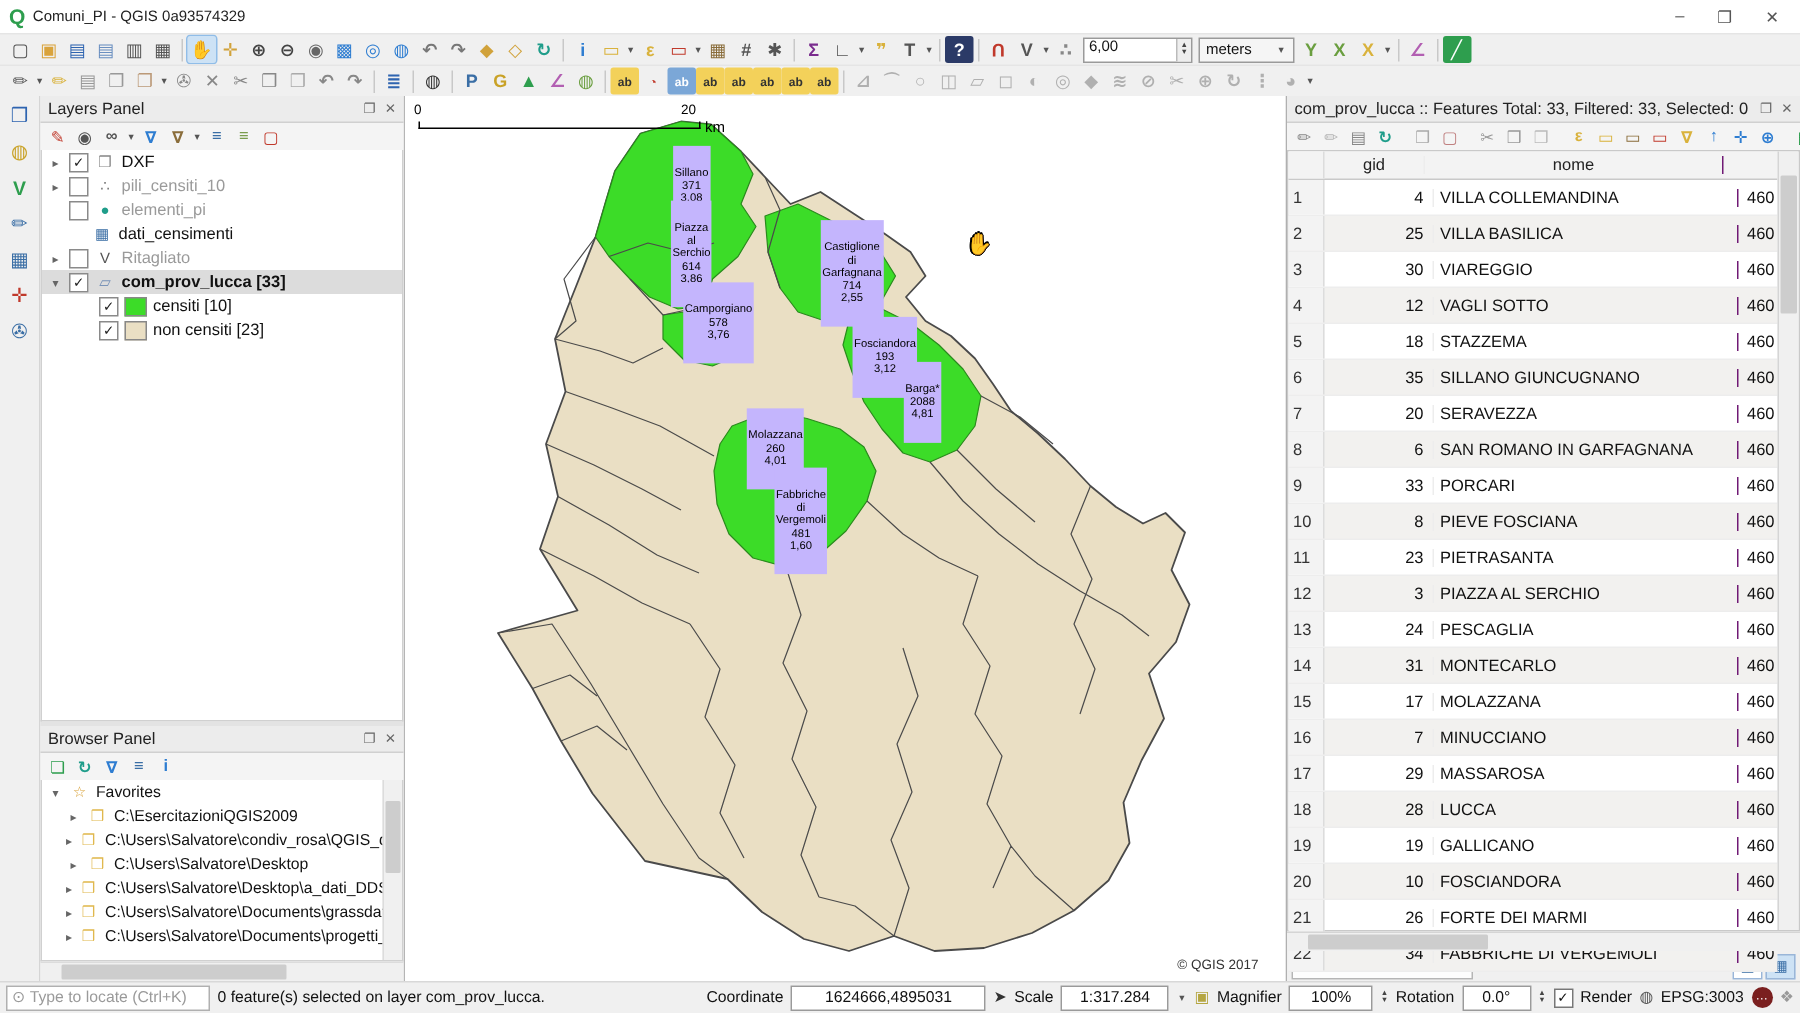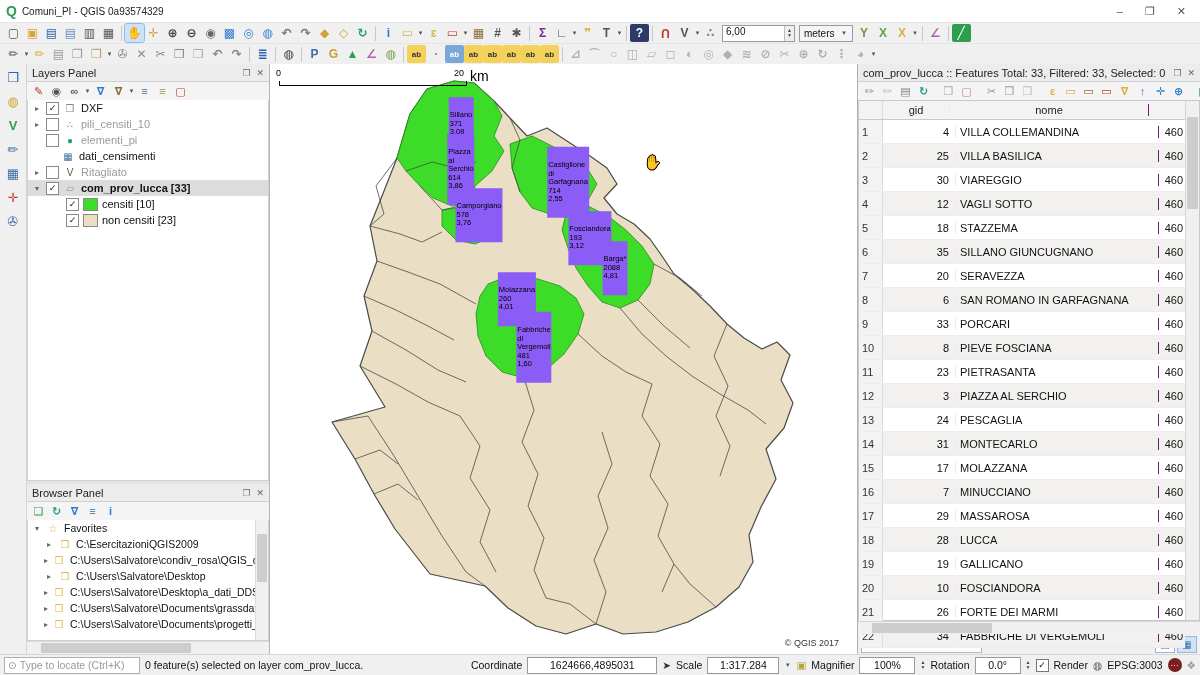--- a/index.html
+++ b/index.html
@@ -23,21 +23,21 @@
   .ti{width:19px;height:18px;display:inline-flex;align-items:center;justify-content:center;
       font-size:12px;font-weight:bold;border-radius:2px;flex:0 0 auto}
   .ti.sel{background:#cde2f5;outline:1px solid #90bde8}
   .dd{font-size:7px;color:#555;width:7px;display:inline-flex;align-items:center;justify-content:center}
   .sep{width:1px;height:15px;background:#c8c8c8;margin:0 3px;display:inline-block}
   .snapbox{display:inline-flex;background:#fff;border:1px solid #9a9a9a;height:15px;
            padding-left:3px;margin:0 2px}
   .snapbox .val{width:58px;font-size:10px}
   .spinbtns{display:flex;flex-direction:column;font-size:5px;color:#444;line-height:5px;padding:0 2px;background:#eee;border-left:1px solid #bbb;height:100%;justify-content:center}
   .selbox{display:inline-flex;align-items:center;background:#f5f5f5;border:1px solid #9a9a9a;height:15px;
-          padding:0 4px;margin:0 2px;font-size:10px;gap:6px}
+          padding:0 4px;margin:0 2px;font-size:10px;gap:16px}
   
   #main{flex:1;display:flex;min-height:0}
   #left-strip{width:26px;background:#f0f0f0;border-right:1px solid #d5d5d5;display:flex;
               flex-direction:column;align-items:center;padding-top:4px;gap:6px}
   #left-strip .ti{font-size:13px}
   #left-docks{width:242px;display:flex;flex-direction:column;border-right:1px solid #b5b5b5;min-height:0}
   .panel{display:flex;flex-direction:column;background:#f0f0f0;min-height:0}
   #layers-panel{height:417px;border-bottom:3px solid #e3e3e3}
   #browser-panel{flex:1}
   .panel-header{height:17px;display:flex;align-items:center;background:#ececec;border-bottom:1px solid #d0d0d0;
@@ -58,27 +58,27 @@
   .trow.selrow .lname{font-weight:bold;}
   .trow.child{padding-left:38px}
   .bpath{font-size:10.5px}
   .vscroll{position:absolute;right:0;top:0;bottom:0;width:12px;background:#f0f0f0;border-left:1px solid #dcdcdc}
   .vthumb{position:absolute;left:1px;right:1px;background:#cdcdcd;border-radius:1px}
   .hscroll{height:12px;background:#f0f0f0;border-top:1px solid #dcdcdc;position:relative}
   .hthumb{position:absolute;top:1px;bottom:1px;background:#cdcdcd;border-radius:1px}
   
   #map{flex:1;position:relative;background:#fff;overflow:hidden}
   #map svg{position:absolute;left:0;top:0}
-  .maplabel{position:absolute;transform:translate(-50%,-50%);background:#8b5cf6;color:#000;
-            font-size:7.5px;line-height:8.5px;padding:14px 1px;white-space:nowrap}
+  .maplabel{position:absolute;transform:translate(-50%,-50%);background:#c4b5fd;color:#000;
+            font-size:7.5px;line-height:8.5px;text-align:center;padding:14px 1px;white-space:nowrap}
   #scalebar{position:absolute;left:6px;top:4px;color:#000}
   #sb-line{position:absolute;left:3px;top:13px;width:186px;height:4px;border:1px solid #000;border-top:none}
   #sb-zero{position:absolute;left:0;top:0;font-size:9px}
   #sb-twenty{position:absolute;left:178px;top:0;font-size:9px}
-  #sb-km{position:absolute;left:194px;top:0;font-size:14px}
+  #sb-km{position:absolute;left:194px;top:12px;font-size:10px}
   #map-copyright{position:absolute;right:18px;bottom:6px;font-size:9px;color:#333}
   #hand-cursor{position:absolute;left:374px;top:90px;font-size:14px;color:#fff;
                text-shadow:-1px 0 #000,1px 0 #000,0 -1px #000,0 1px #000}
   
   #right-dock{width:342px;display:flex;flex-direction:column;background:#f0f0f0;border-left:1px solid #b0b0b0;min-height:0}
   #attr-toolbar{height:18px;display:flex;align-items:center;gap:1px;padding:0 3px;background:#f4f4f4}
   #attr-toolbar .ti{width:17px;height:16px;font-size:11px}
   #attr-grid{flex:1;display:flex;min-height:0;background:#fff;border:1px solid #c9c9c9;position:relative}
   #attr-cols{flex:1;display:flex;flex-direction:column;min-width:0}
   .arow{display:flex;height:23px;flex:0 0 auto;align-items:center;border-bottom:1px solid #ededed}

